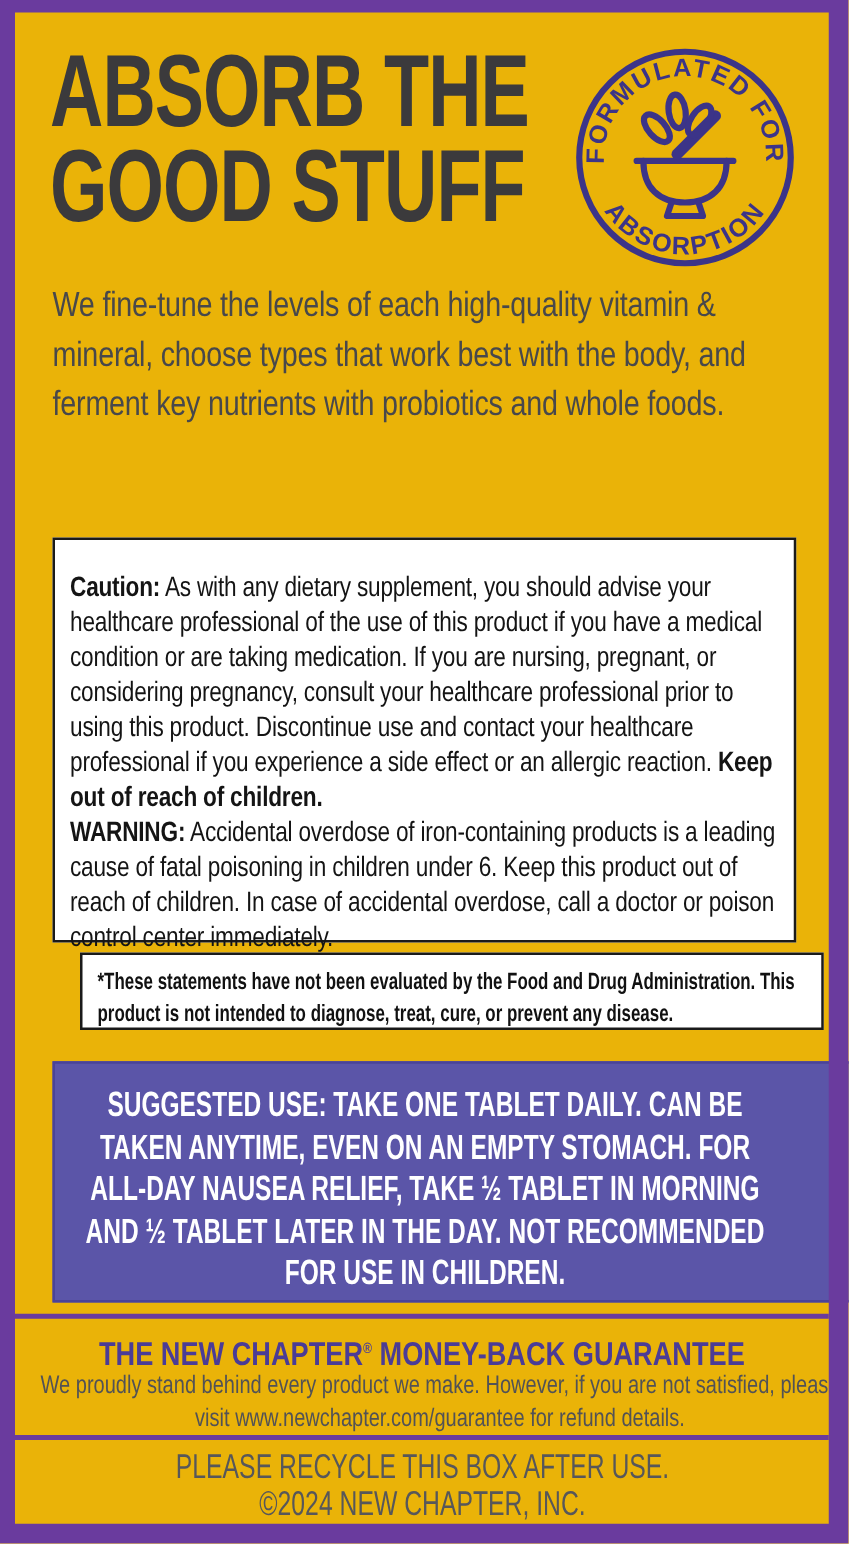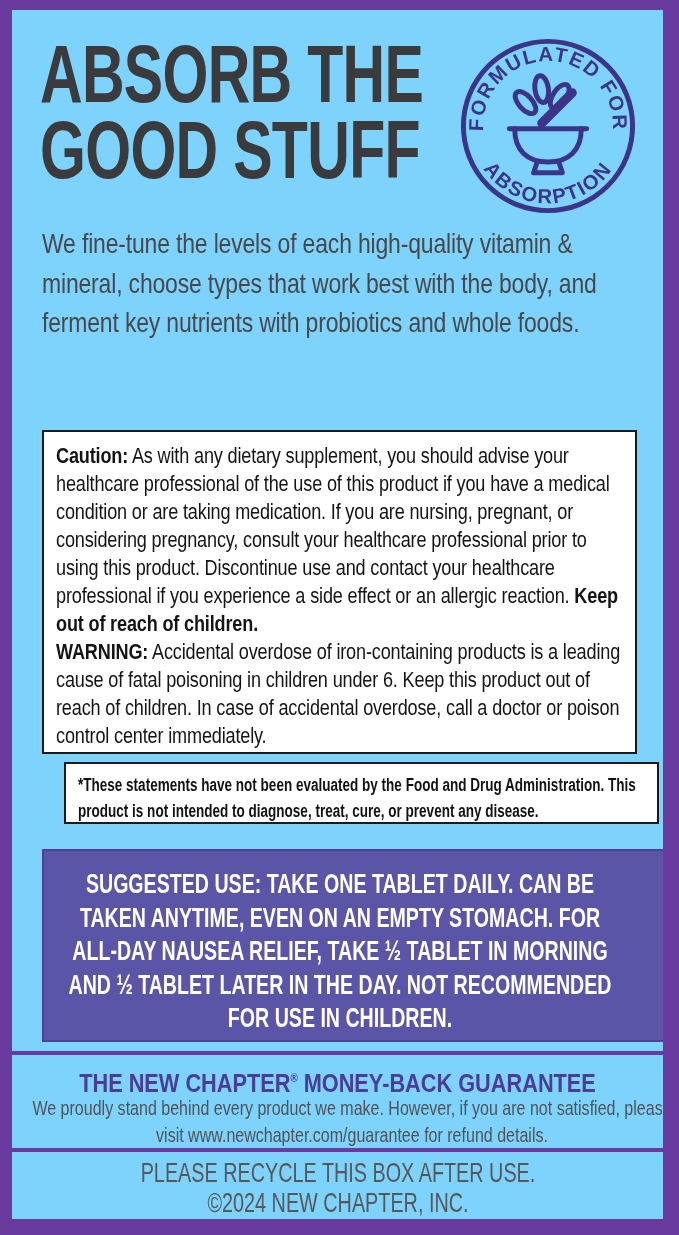--- a/index.html
+++ b/index.html
@@ -1,17 +1,17 @@
 <!DOCTYPE html>
 <html><head>
 <meta charset="utf-8">
 <style>
   html,body{margin:0;padding:0;}
   .page{
-    position:relative;width:679px;height:1235px;background:#7dd3fc;
+    position:relative;width:679px;height:1235px;background:#eab308;
     font-family:"Liberation Sans", sans-serif;overflow:hidden;
   }
   
   .frame{
     position:absolute;inset:0;box-sizing:border-box;
     border-style:solid;border-color:#6a3b9e;
     border-width:10px 16px 16px 12px;
     pointer-events:none;z-index:6;
   }
   
@@ -26,21 +26,21 @@
   .badge svg{display:block;}
   
   .intro{
     position:absolute;left:42px;top:224px;width:732px;
     font-size:28px;line-height:39.5px;color:#48484b;letter-spacing:-0.2px;
     transform:scaleX(0.82);transform-origin:left top;
   }
   
   .caution-box{
     position:absolute;left:42px;top:430px;width:595px;box-sizing:border-box;
-    border:2.5px solid #1a1a1a;padding:10px 12px 8px 12px;background:#fff;
+    border:2.5px solid #1a1a1a;padding:24px 12px 8px 12px;background:#fff;
   }
   .caution-inner{
     width:700px;font-size:22.4px;line-height:28px;color:#141414;
     letter-spacing:-0.2px;transform:scaleX(0.808);transform-origin:left top;
   }
   .caution-box{height:324px;}
   .caution-inner p{margin:0;}
   .caution-inner b{font-weight:bold;}
   
   .fda-box{

